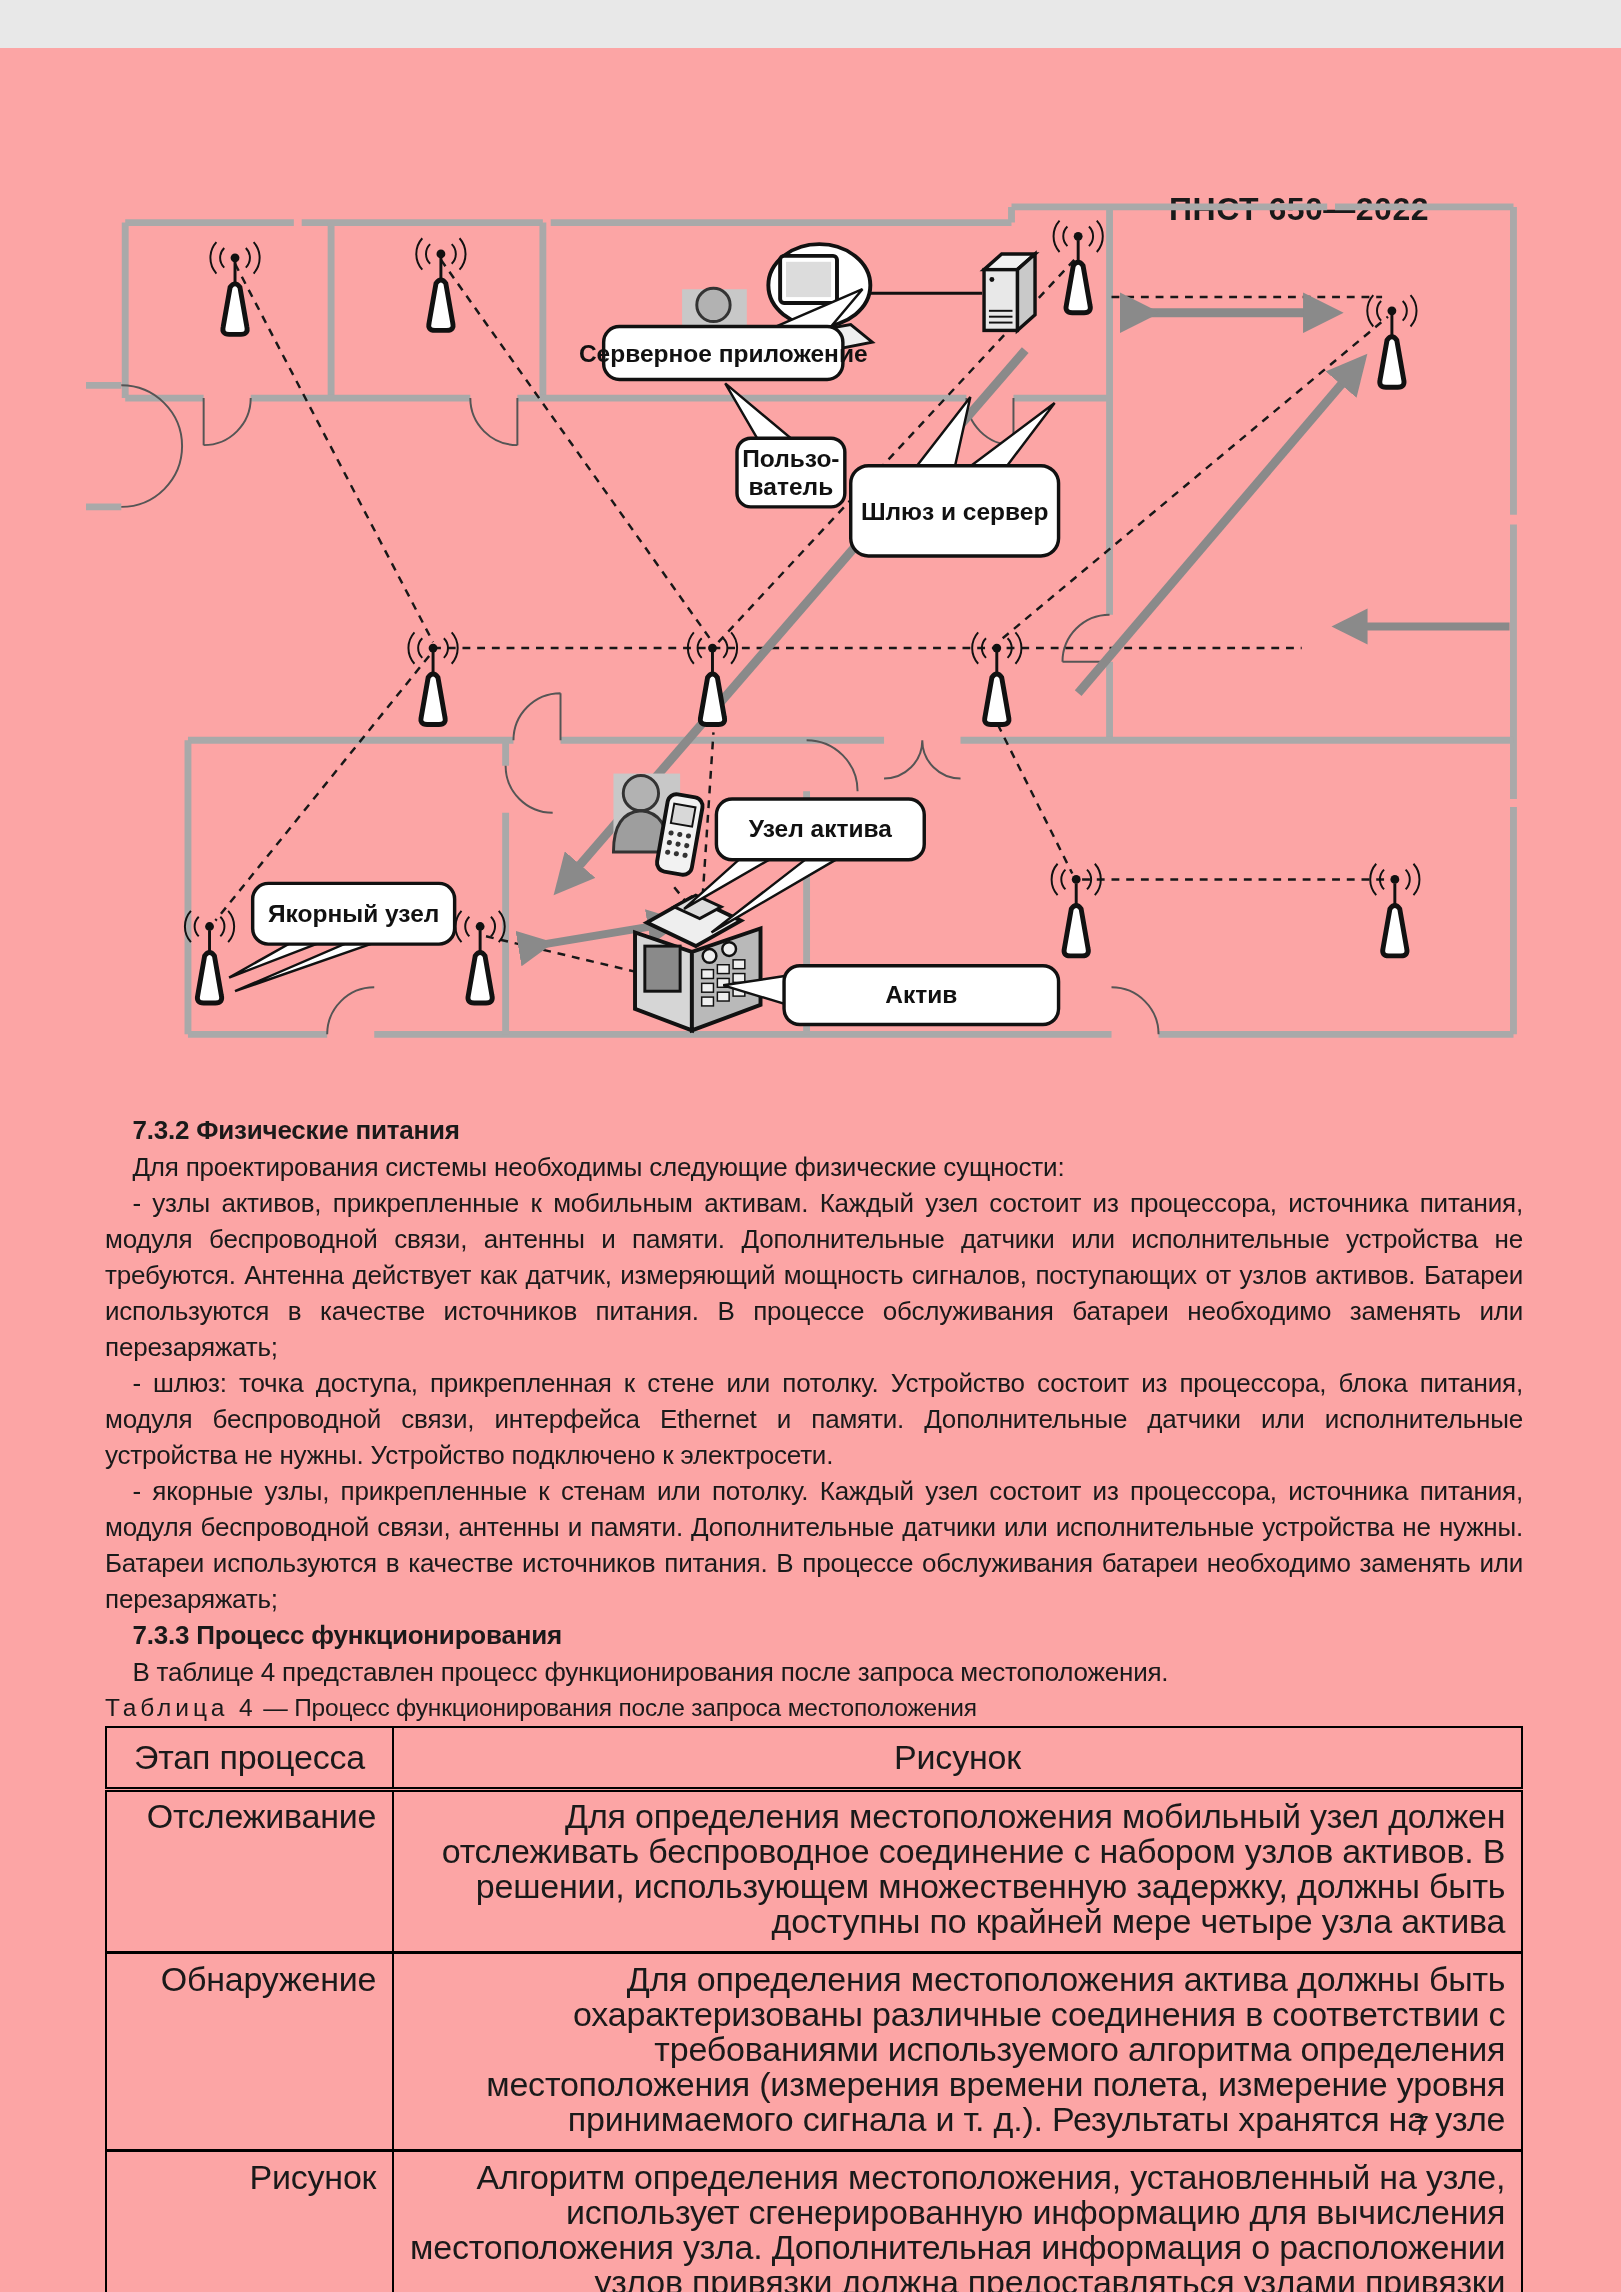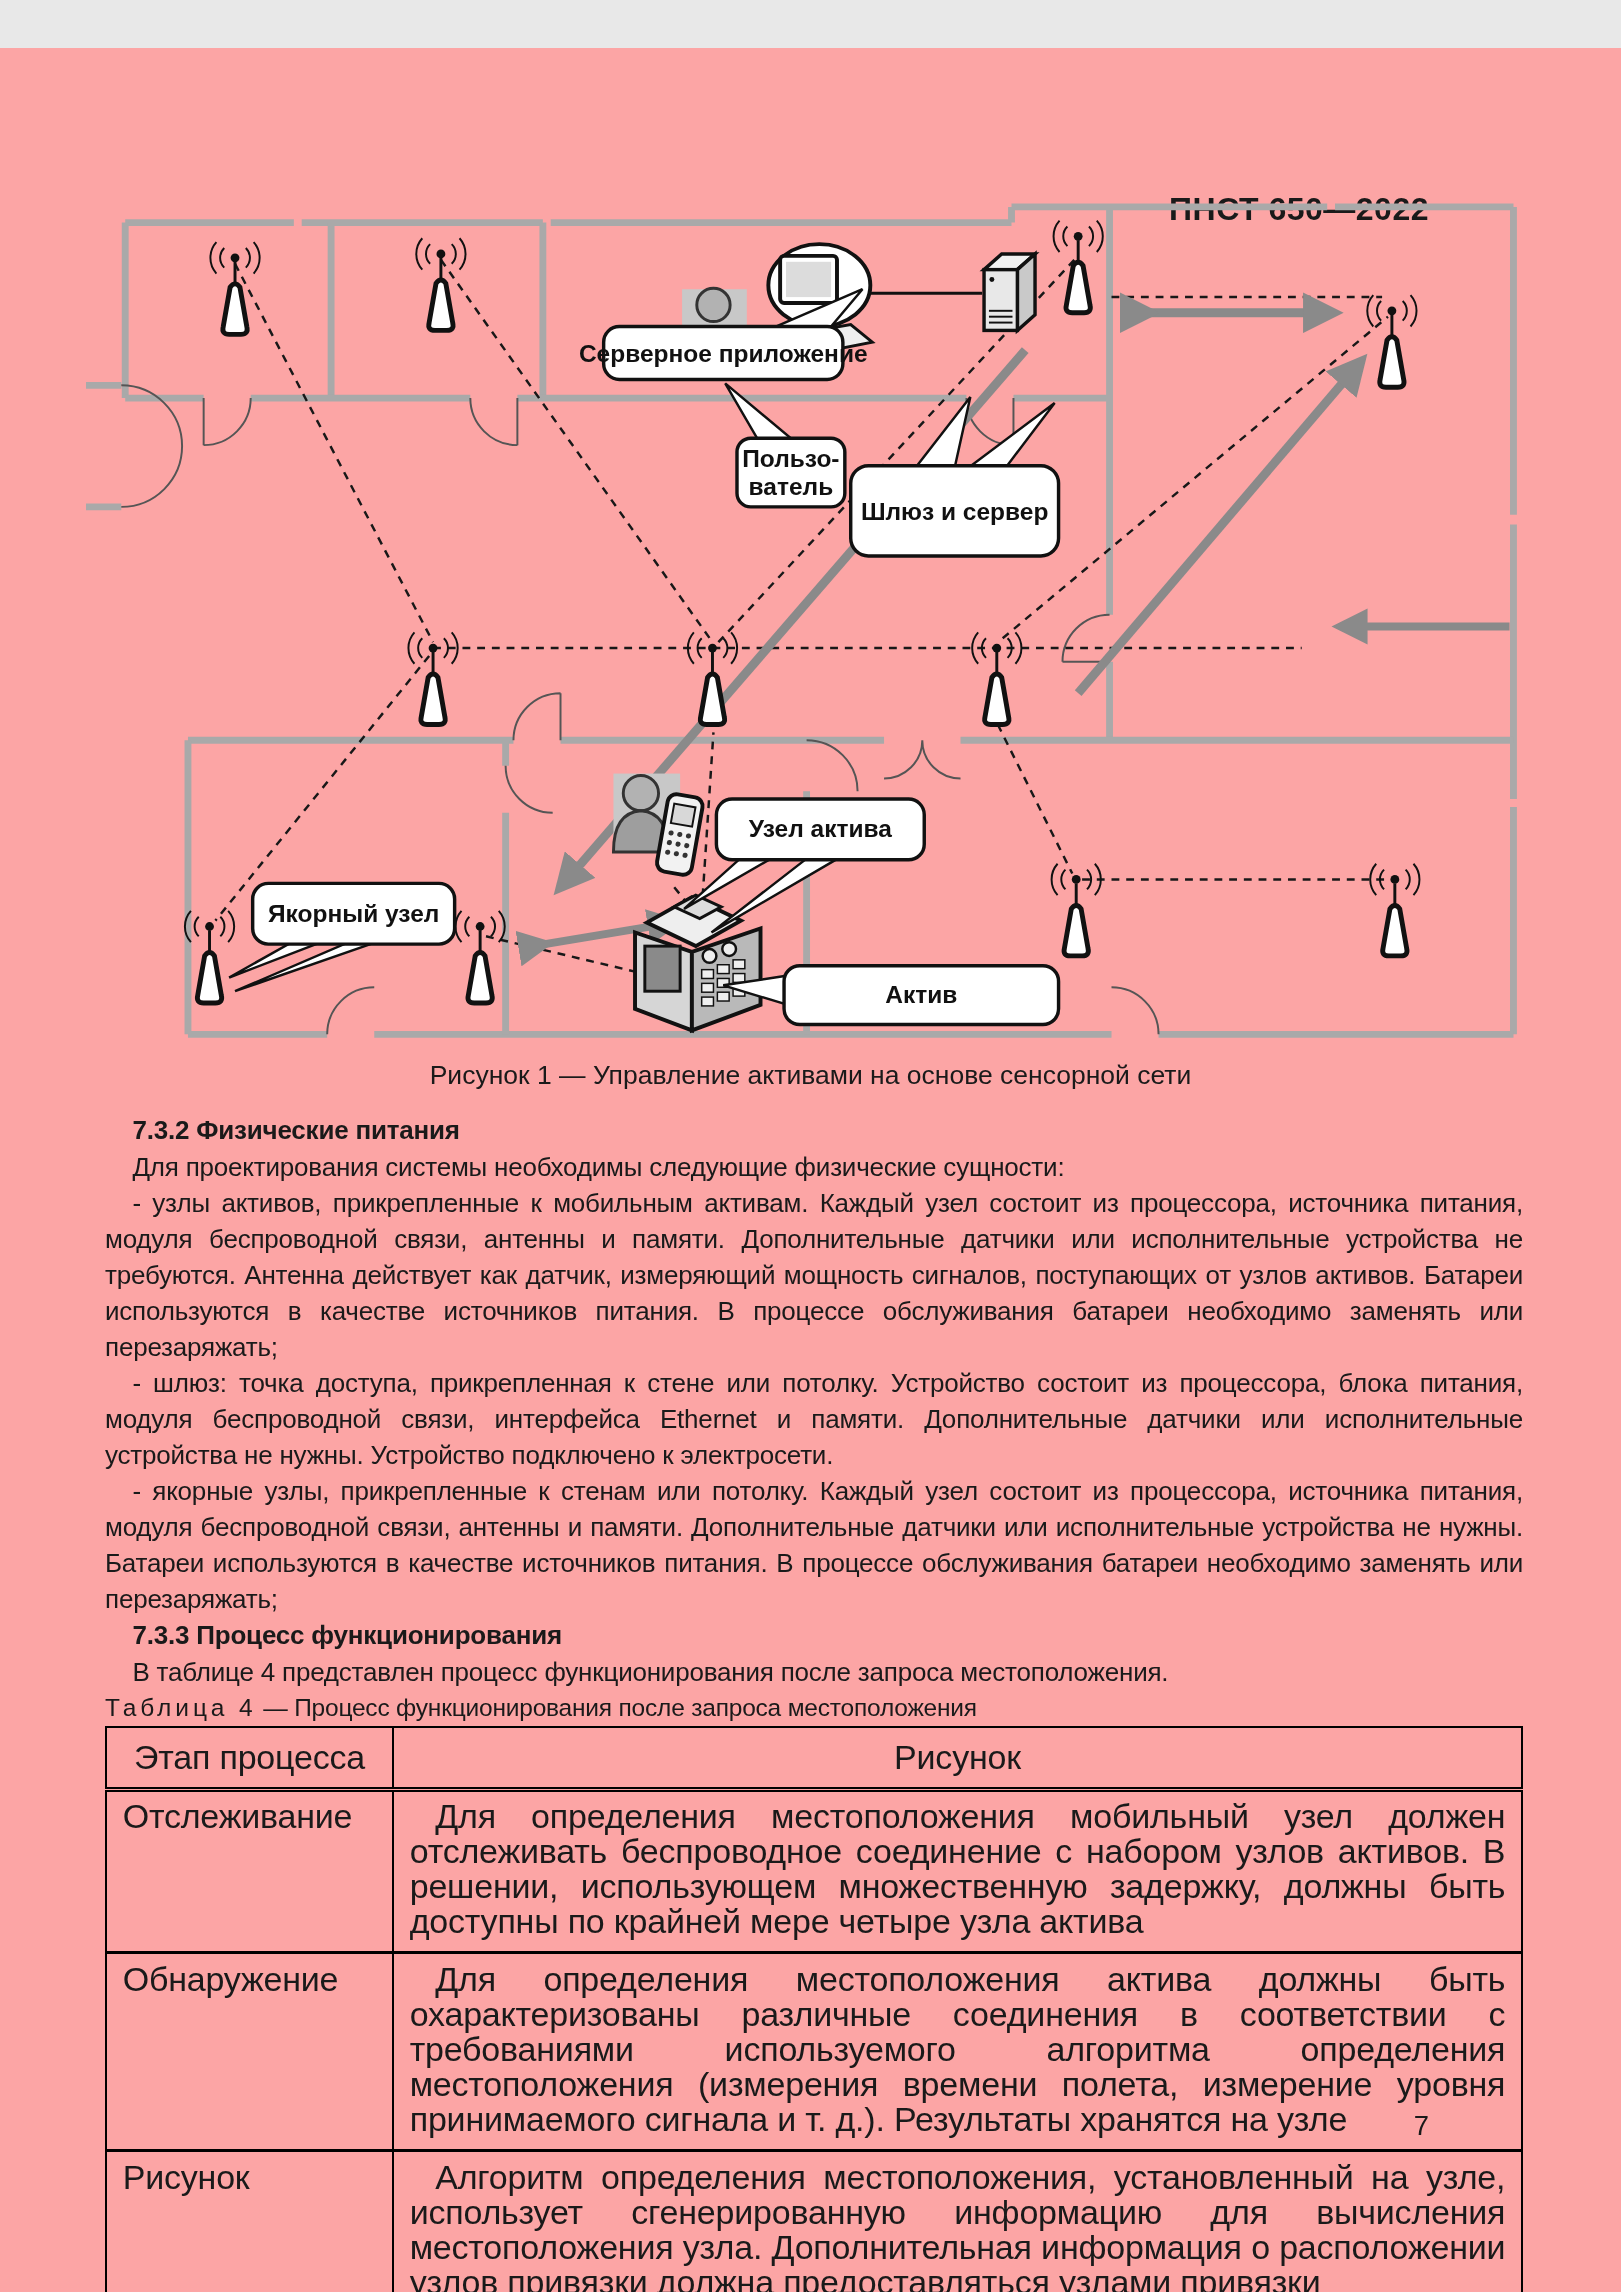--- a/index.html
+++ b/index.html
@@ -36,21 +36,21 @@
   }
   table.gost col.c1{width:287px;}
   table.gost td,table.gost th{
     border-left:2px solid #000;border-right:2px solid #000;
     vertical-align:top;padding:7.8px 15.7px 11.8px 15.7px;
   }
   table.gost thead th{
     border-top:2.9px solid #000;border-bottom:5.9px double #000;
     font-weight:normal;text-align:center;padding:11.8px 9.8px;
   }
-  table.gost tbody td{border-bottom:3.9px solid #000;}
+  table.gost tbody td{border-bottom:3.9px solid #000;text-align:right;}
   td.stage{text-align:left;padding-left:29px;}
   td.desc{text-align:justify;text-indent:25.5px;}
   .page-num{position:absolute;top:2062px;right:192px;font-size:27.4px;}
   
   .wall{stroke:#a9a9a9;stroke-width:7;fill:none;stroke-linecap:butt;}
   .door{stroke:#555;stroke-width:2;fill:none;}
   .dline{stroke:#181818;stroke-width:2.5;fill:none;stroke-dasharray:8 7;}
   .garr{stroke:#8a8a8a;fill:none;}
   .callout{fill:#fff;stroke:#111;stroke-width:3.5;}
   .pointer{fill:#fff;stroke:#111;stroke-width:2.5;}
@@ -238,21 +238,20 @@
         <text class="clabel" x="273" y="741">Якорный узел</text>
       </g>
       <g>
         <polygon class="pointer" points="716,796 716,826 650,806"></polygon>
         <rect class="callout" x="712" y="786" width="280" height="60" rx="16"></rect>
         <text class="clabel" x="852" y="824">Актив</text>
       </g>
     </svg>
   </div>
 
-  <div class="fig-caption">Рисунок 1 — Управление активами на основе сенсорной сети</div>
 
   <div class="content">
     <h3>7.3.2 Физические питания</h3>
     <p>Для проектирования системы необходимы следующие физические сущности:</p>
     <p>- узлы активов, прикрепленные к мобильным активам. Каждый узел состоит из процессора, источника питания, модуля беспроводной связи, антенны и памяти. Дополнительные датчики или исполнительные устройства не требуются. Антенна действует как датчик, измеряющий мощность сигналов, поступающих от узлов активов. Батареи используются в качестве источников питания. В процессе обслуживания батареи необходимо заменять или перезаряжать;</p>
     <p>- шлюз: точка доступа, прикрепленная к стене или потолку. Устройство состоит из процессора, блока питания, модуля беспроводной связи, интерфейса Ethernet и памяти. Дополнительные датчики или исполнительные устройства не нужны. Устройство подключено к электросети.</p>
     <p>- якорные узлы, прикрепленные к стенам или потолку. Каждый узел состоит из процессора, источника питания, модуля беспроводной связи, антенны и памяти. Дополнительные датчики или исполнительные устройства не нужны. Батареи используются в качестве источников питания. В процессе обслуживания батареи необходимо заменять или перезаряжать;</p>
     <h3>7.3.3 Процесс функционирования</h3>
     <p>В таблице 4 представлен процесс функционирования после запроса местоположения.</p>
 

